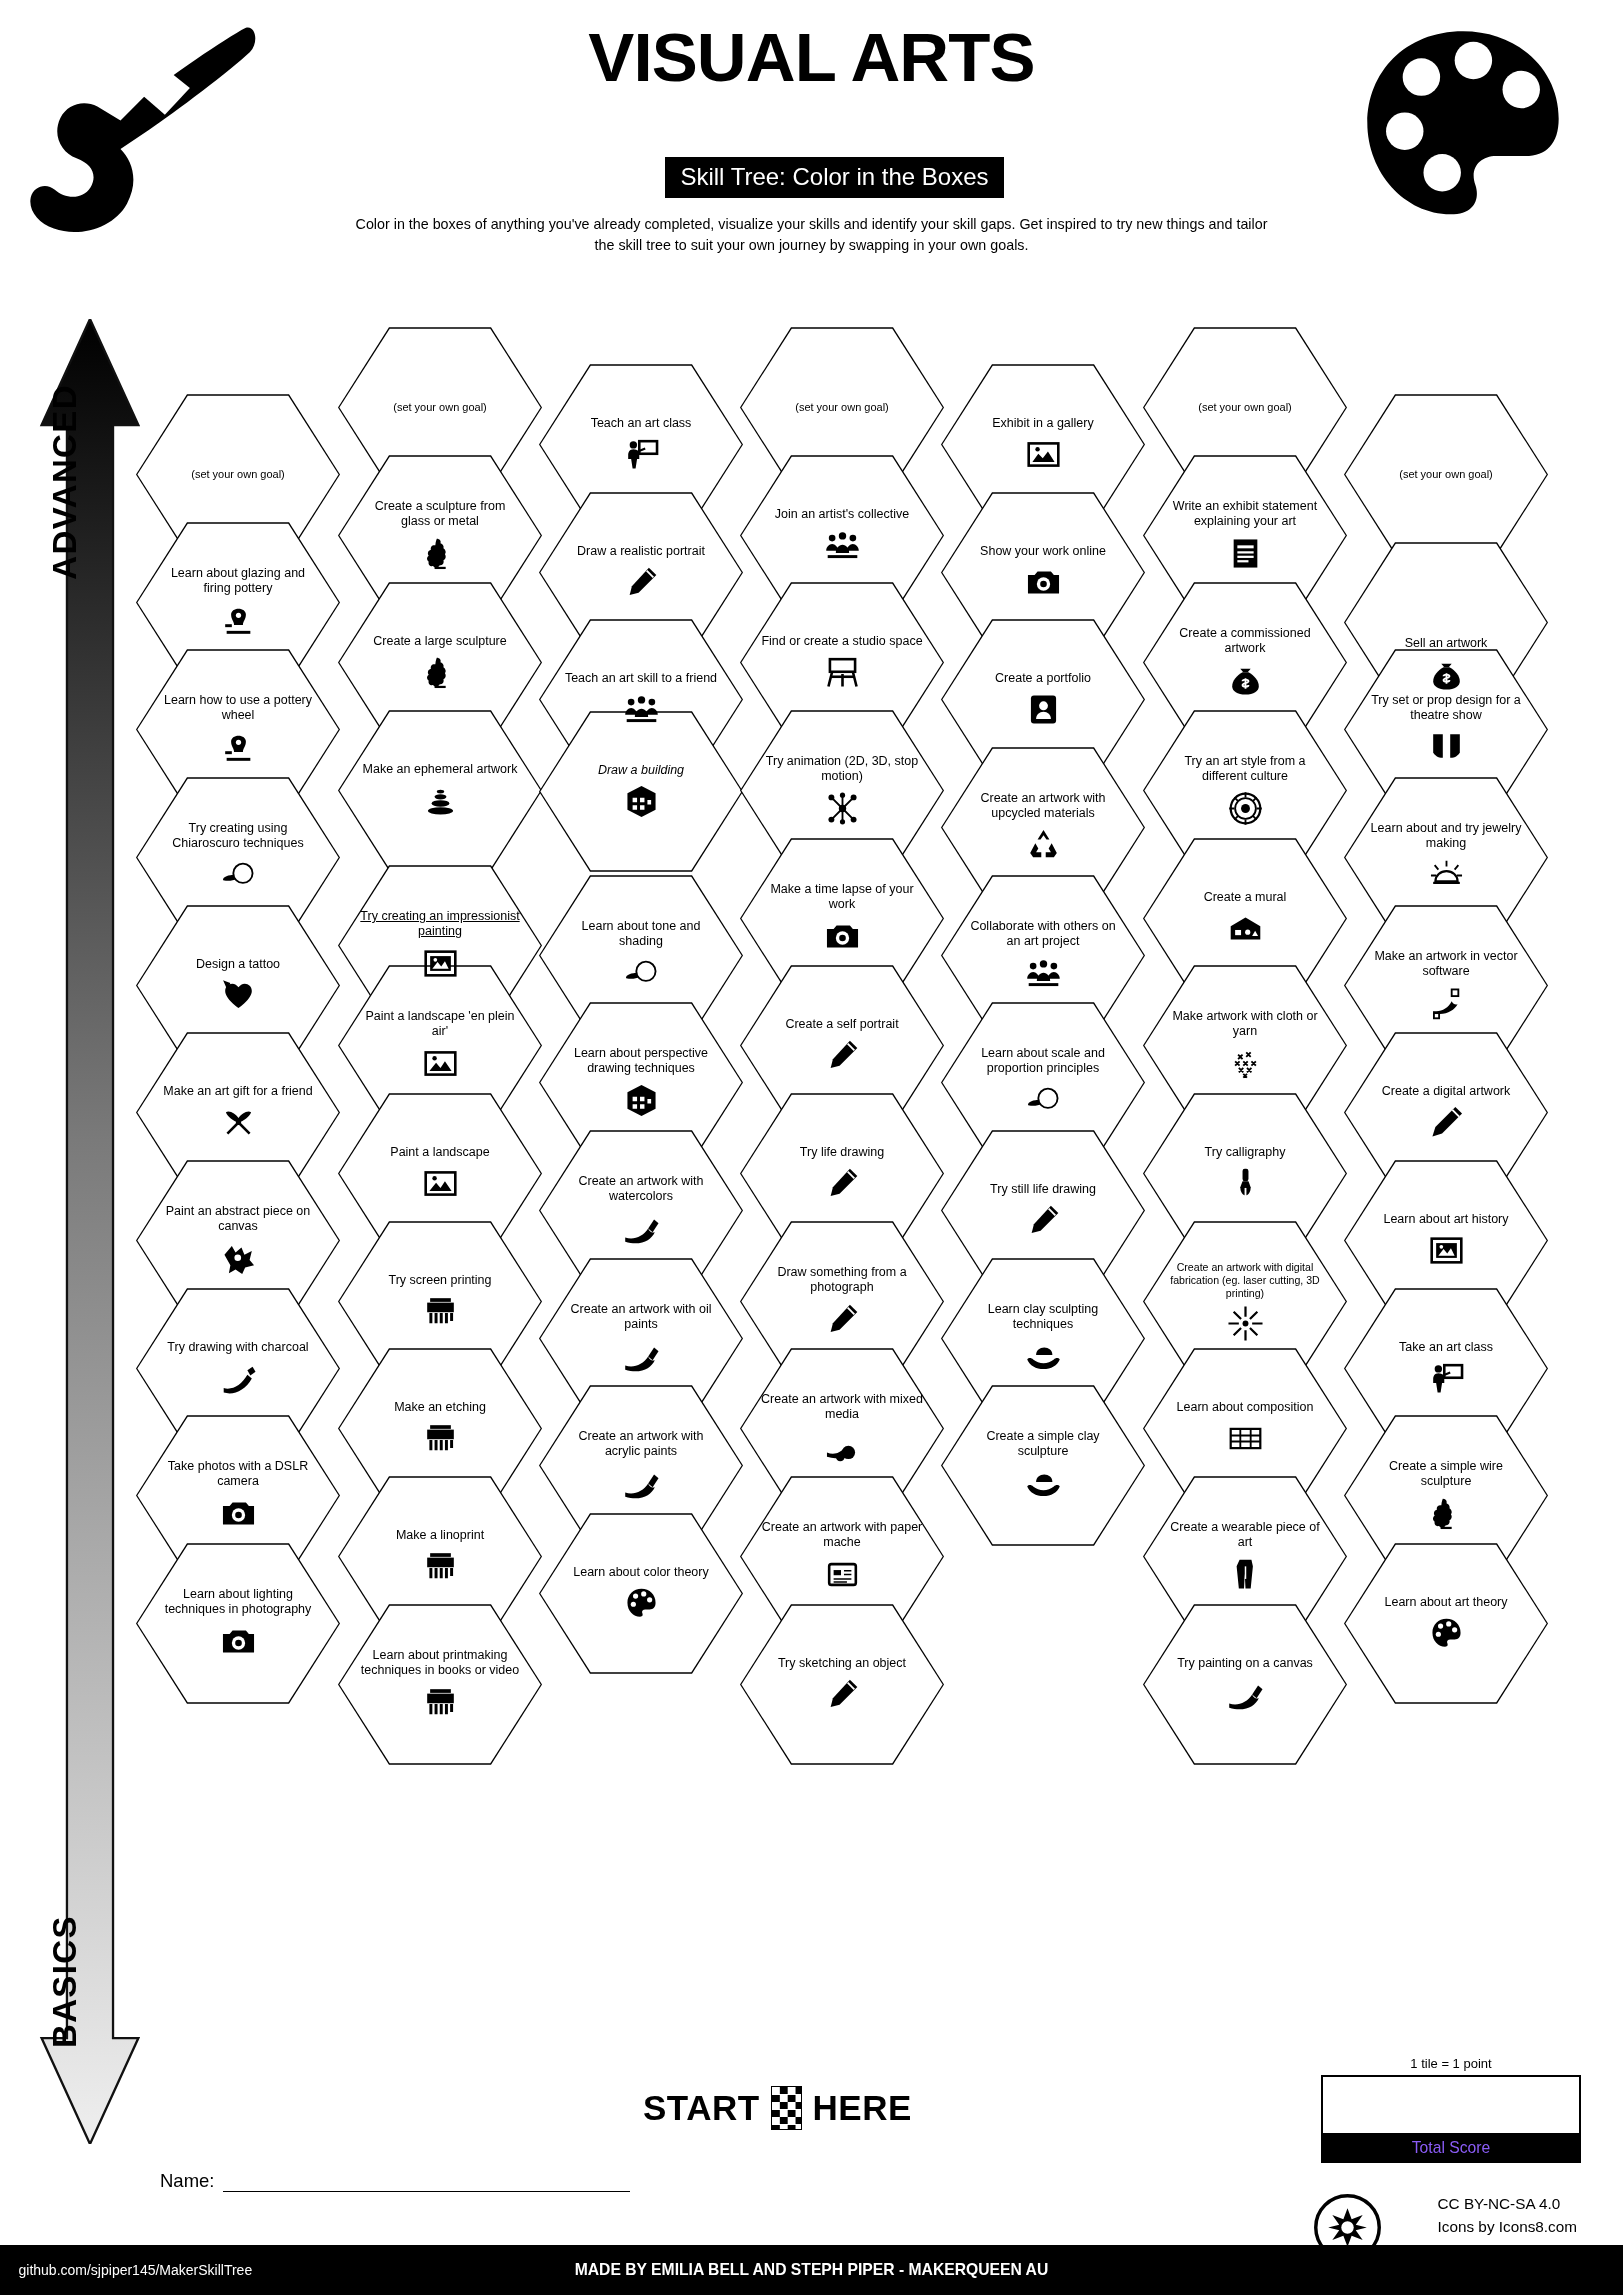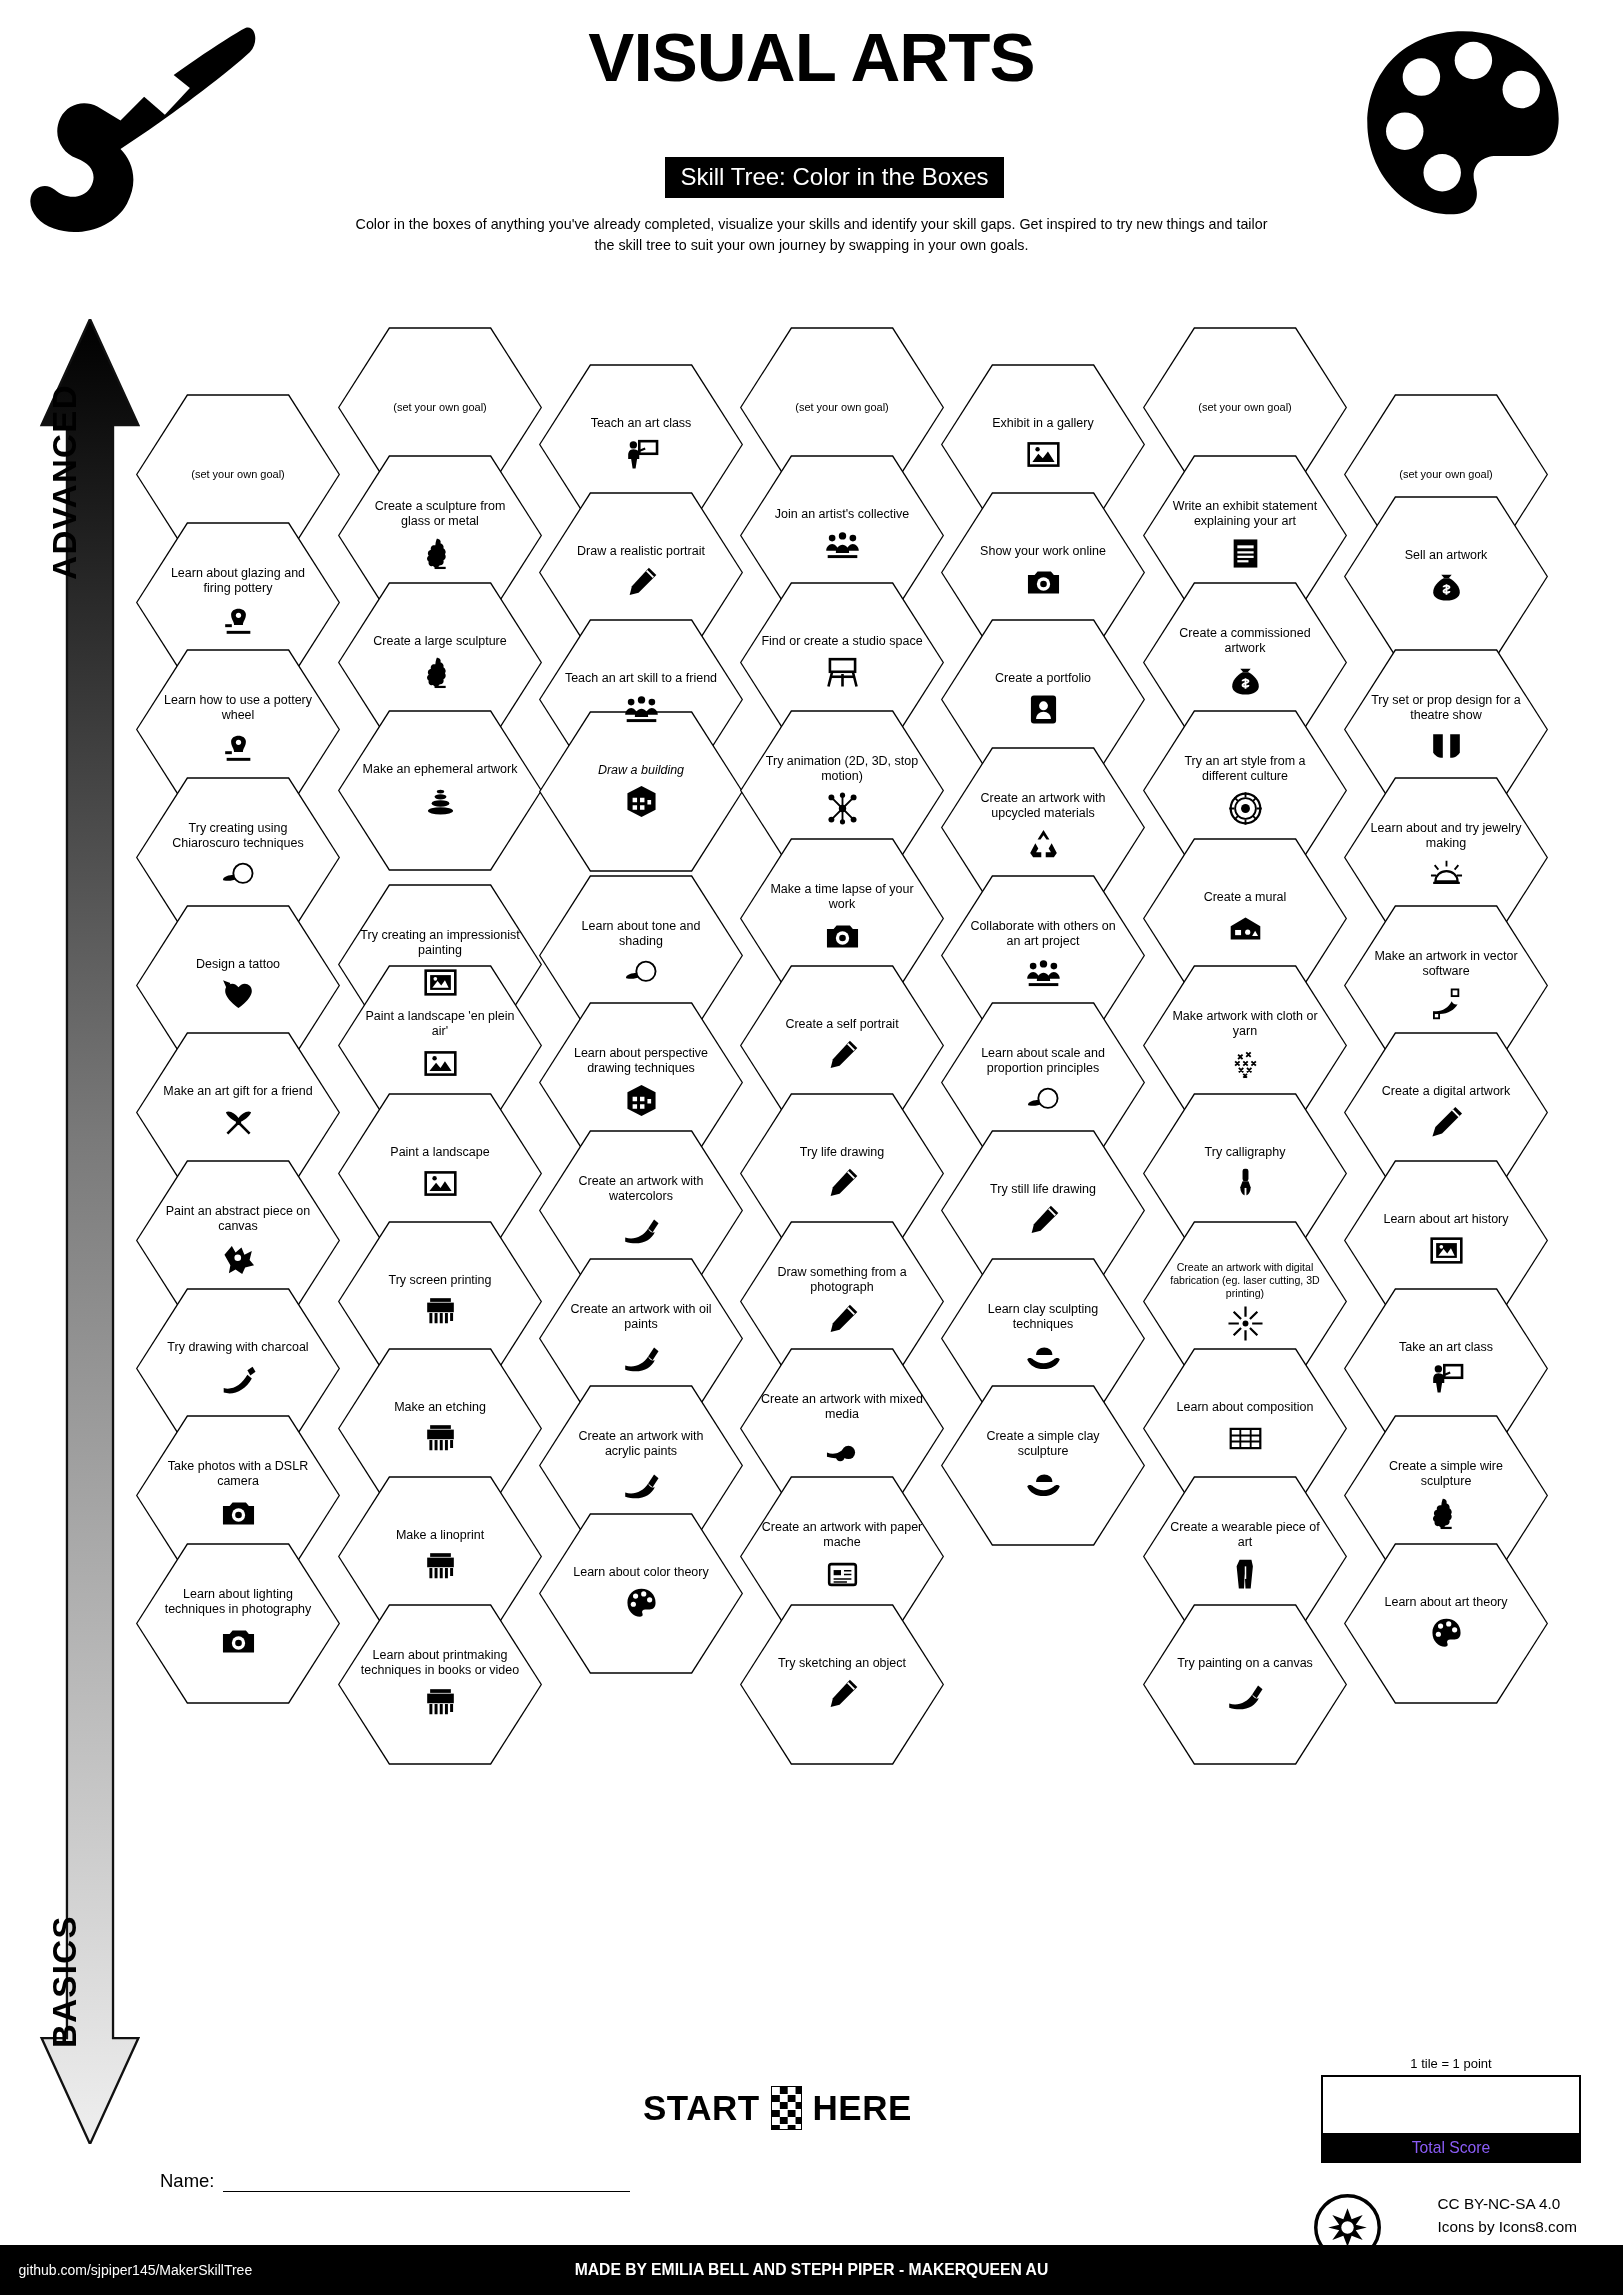--- a/index.html
+++ b/index.html
@@ -351,21 +351,21 @@
         <div class="ico">
           <svg viewBox="0 0 100 100">
             <ellipse cx="50" cy="78" rx="34" ry="10"></ellipse>
             <ellipse cx="50" cy="58" rx="24" ry="9"></ellipse>
             <ellipse cx="50" cy="40" rx="16" ry="7"></ellipse>
             <ellipse cx="50" cy="26" rx="10" ry="5"></ellipse>
           </svg>
         </div>
       </div>
     </div>
-    <div class="hex" style="left: 338px; top: 881px;">
+    <div class="hex" style="left: 338px; top: 862px; text-decoration: underline;">
       <div class="hexbg"></div>
       <div class="hexin"></div>
       <div class="content">
         <div class="lbl">Try creating an impressionist painting</div>
         <div class="ico">
           <svg viewBox="0 0 100 100">
             <rect x="10" y="18" width="80" height="64" fill="none" stroke="#000" stroke-width="7"></rect>
             <rect x="22" y="30" width="56" height="40"></rect>
             <path d="M28 64l14-18 10 12 10-14 10 20z" fill="#fff"></path>
             <circle cx="36" cy="40" r="5" fill="#fff"></circle>
@@ -1022,21 +1022,21 @@
         </div>
       </div>
     </div>
     <div class="hex goal" style="left: 1344px; top: 391px;">
       <div class="hexbg"></div>
       <div class="hexin"></div>
       <div class="content">
         <div class="lbl">(set your own goal)</div>
       </div>
     </div>
-    <div class="hex" style="left: 1344px; top: 493px;">
+    <div class="hex" style="left: 1344px; top: 539px; justify-content: flex-end;">
       <div class="hexbg"></div>
       <div class="hexin"></div>
       <div class="content">
         <div class="lbl">Sell an artwork</div>
         <div class="ico">
           <svg viewBox="0 0 100 100">
             <path d="M36 18h28l-8 10h-12z"></path>
             <path d="M42 28h16c16 8 28 24 28 38 0 12-14 22-36 22s-36-10-36-22c0-14 12-30 28-38z"></path>
             <path d="M50 44v28M42 52c0-6 16-6 16 0s-16 4-16 10 16 6 16 0" stroke="#fff" stroke-width="5" fill="none"></path>
           </svg>

